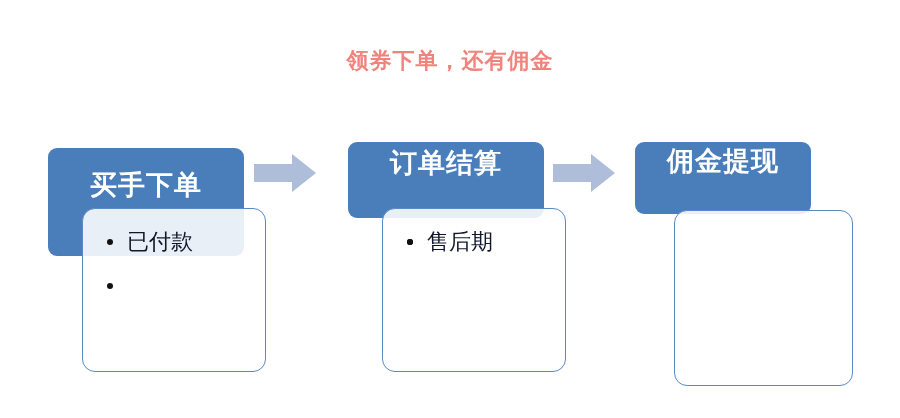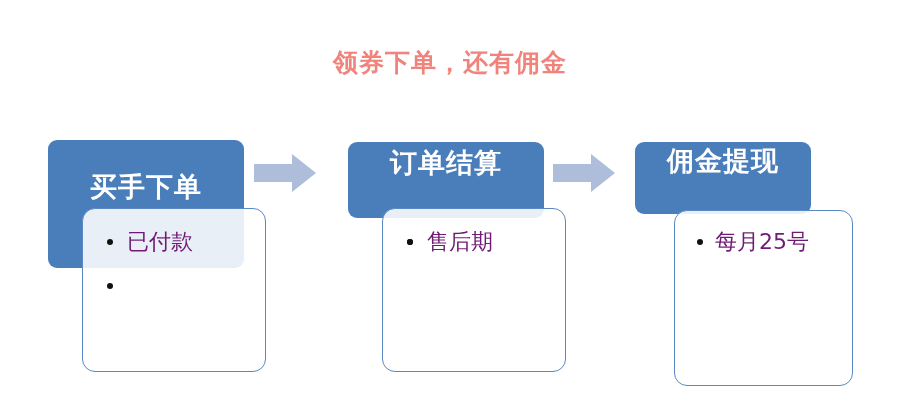--- a/index.html
+++ b/index.html
@@ -21,21 +21,21 @@
     background: #ffffff;
   }
 
   
   .slide-title {
     position: absolute;
     left: 0;
     top: 46px;
     width: 900px;
     text-align: center;
-    font-size: 25px;
+    font-size: 22px;
     font-weight: bold;
     letter-spacing: 1px;
     color: #f0837c;
     white-space: nowrap;
   }
 
   
   .card {
     position: absolute;
   }
@@ -67,39 +67,39 @@
   .bullet-list {
     margin: 0;
     padding: 0;
     list-style: none;
   }
 
   .bullet-item {
     position: relative;
     font-size: 22px;
     line-height: 1.38;
-    color: #701a75;
+    color: #0f172a;
     padding-left: 22px;
     margin-bottom: 14px;
   }
   .bullet-item:last-child { margin-bottom: 0; }
 
   .bullet-dot {
     position: absolute;
     left: 2px;
     top: 12px;
     width: 6px;
     height: 6px;
     background: #111111;
     border-radius: 50%;
   }
 
   
   #card-1 { left: 0; top: 0; }
-  #card-1 .card-header { left: 48px; top: 140px; width: 196px; height: 128px; text-align: right; }
+  #card-1 .card-header { left: 48px; top: 148px; width: 196px; height: 108px; text-align: right; }
   #card-1 .card-body   { left: 82px; top: 208px; width: 184px; height: 164px; }
   #card-1 .bullet-list { margin: 18px 0 0 22px; }
 
   
   #card-2 { left: 0; top: 0; }
   #card-2 .card-header { left: 348px; top: 142px; width: 196px; height: 76px; }
   #card-2 .card-body   { left: 382px; top: 208px; width: 184px; height: 164px; }
   #card-2 .bullet-list { margin: 18px 0 0 22px; }
 
   
@@ -172,21 +172,17 @@
       <polygon points="0,10 38,10 38,0 62,19 38,38 38,28 0,28" fill="#aebdd9"></polygon>
     </svg>
   </div>
 
   <div class="card" id="card-3">
     <div class="card-header">
       <span>佣金提现</span>
     </div>
     <div class="card-body">
       <ul class="bullet-list">
-        <li class="bullet-item">
-          <span class="bullet-dot"></span>
-          <span>每月25号</span>
-        </li>
       </ul>
     </div>
   </div>
 
 </div>
 
 </body></html>

